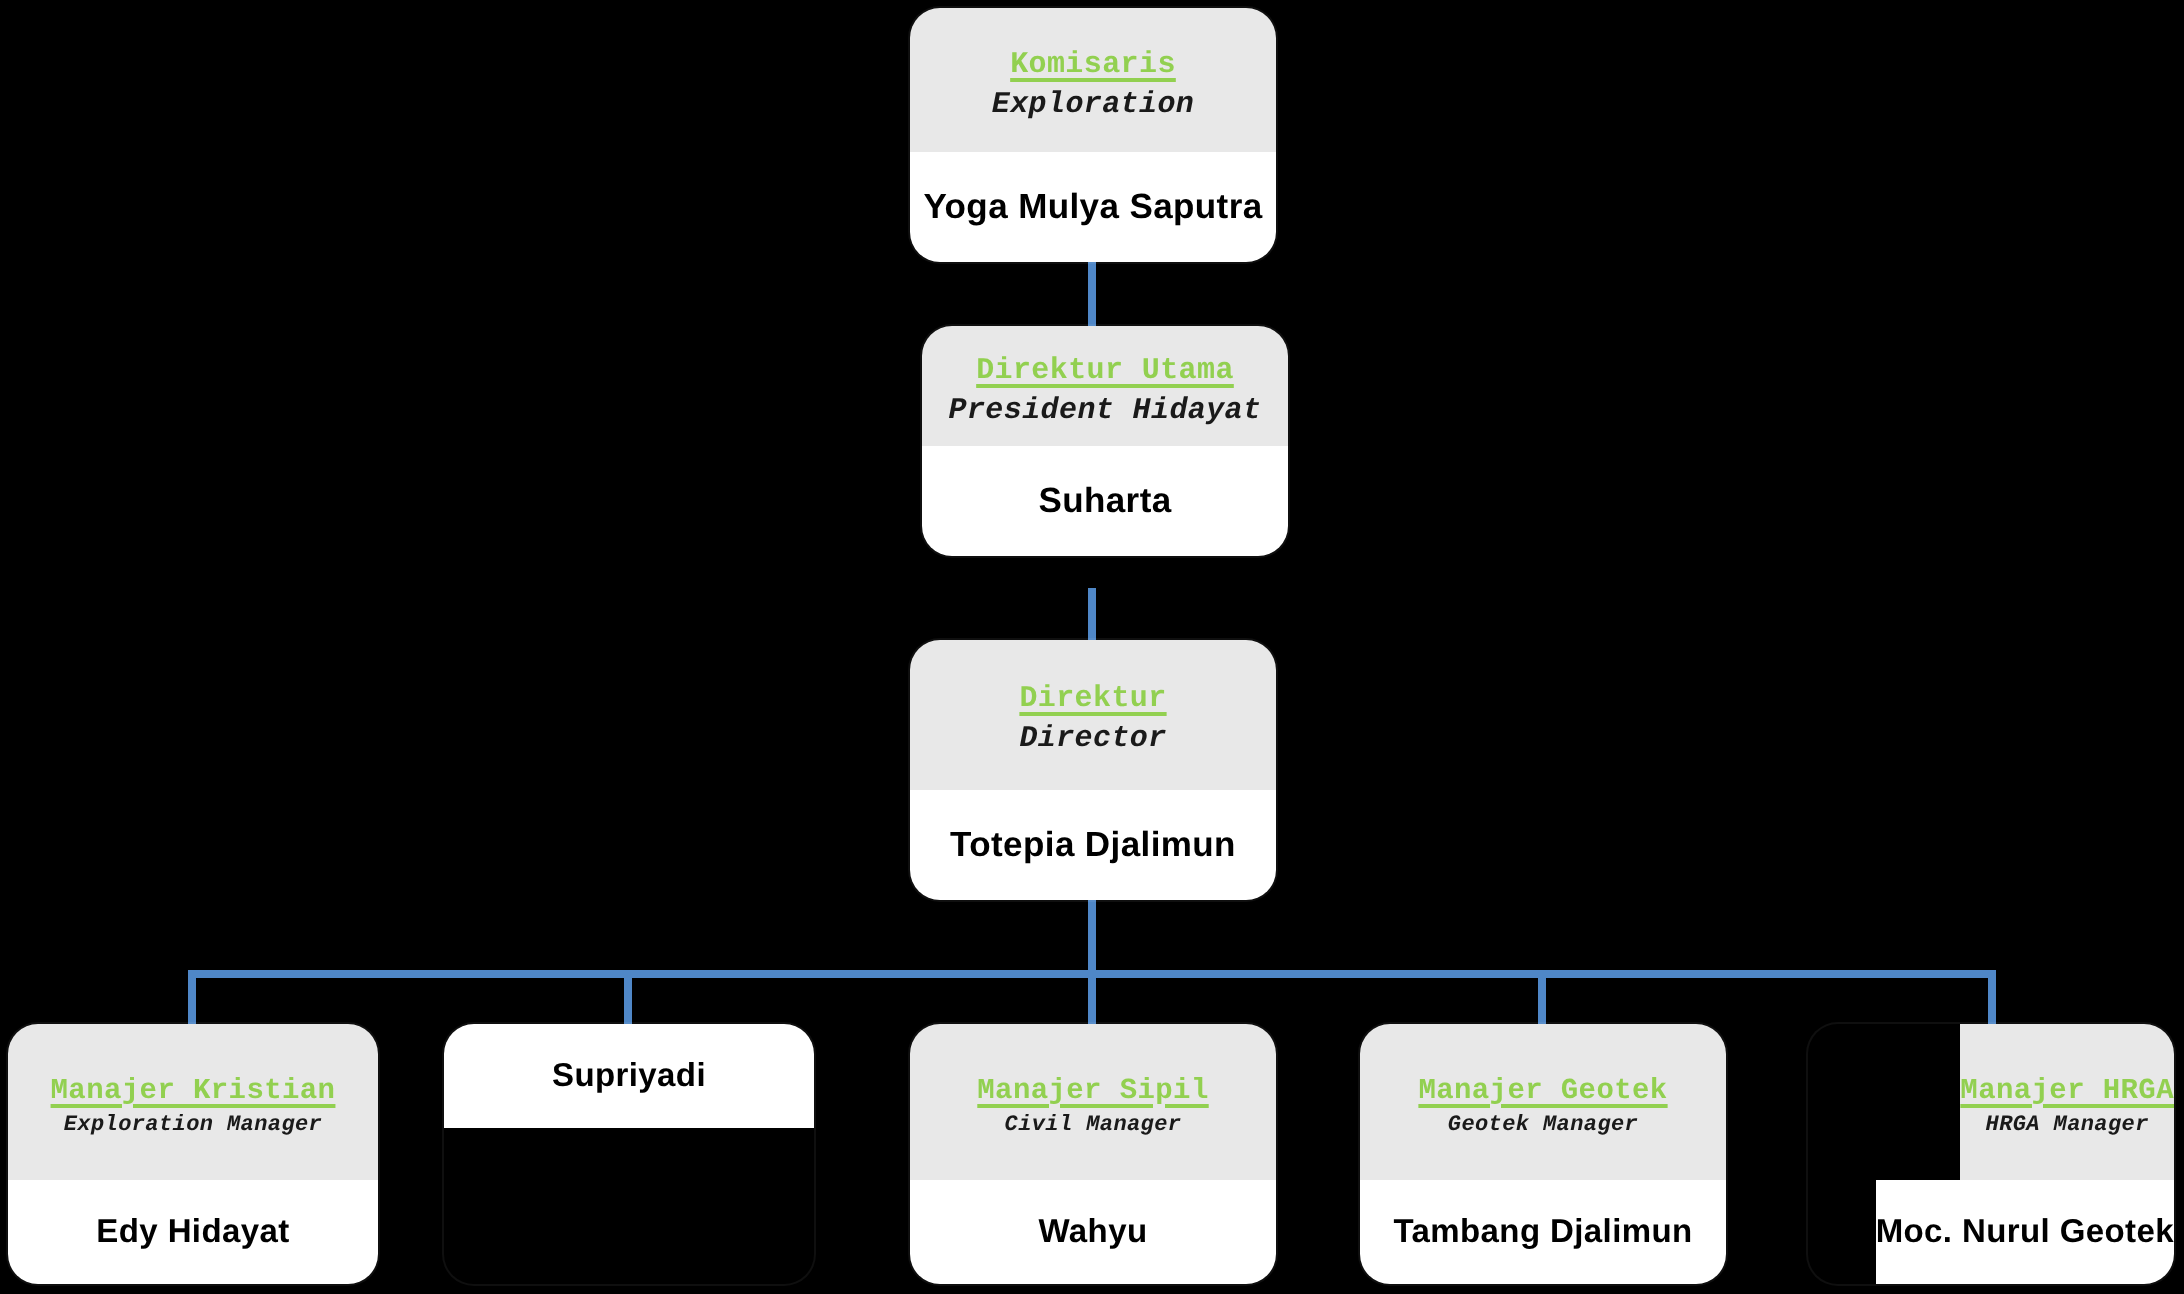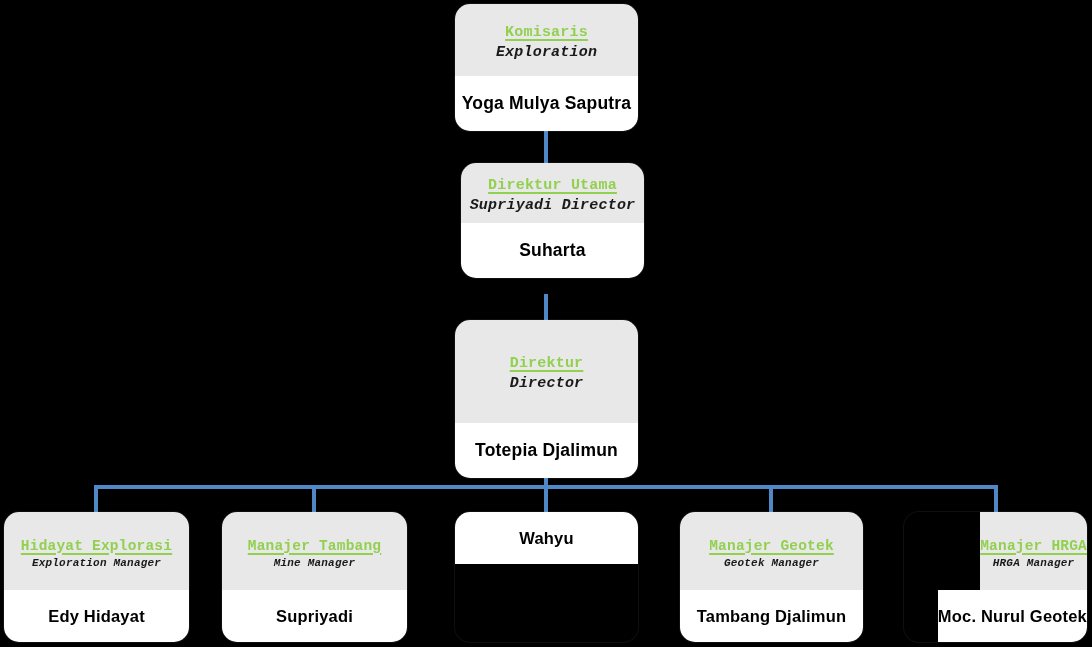--- a/index.html
+++ b/index.html
@@ -53,21 +53,21 @@
   .lg .node-name{font-size:17.5px;}
   .lg .node-body{height:55px;}
   .sm .node-title{font-size:14.5px;}
   .sm .node-subtitle{font-size:11px;}
   .sm .node-name{font-size:16.5px;}
   .sm .node-body{height:52px;}
 
   
   #node-komisaris      {left:455px;top:4px;  width:183px;height:127px;}
   #node-direktur-utama {left:429px;top:163px;width:183px;height:115px;margin-left:32px;}
-  #node-direktur       {left:455px;top:320px;width:183px;height:158px;}
+  #node-direktur       {left:455px;top:320px;width:183px;height:130px;}
   #node-manajer-explorasi{left:4px;  top:512px;width:185px;height:130px;}
   #node-manajer-tambang  {left:222px;top:512px;width:185px;height:130px;}
   #node-manajer-sipil    {left:455px;top:512px;width:183px;height:130px;}
   #node-manajer-geotek   {left:680px;top:512px;width:183px;height:130px;}
   #node-manajer-hrga     {left:904px;top:512px;width:183px;height:130px;align-items:flex-end;}
 
   
   .connector{position:absolute;background:#4F87C7;}
   .connector.v{width:4px;}
   .connector.h{height:4px;}
@@ -100,58 +100,58 @@
       <div class="node-subtitle">Exploration</div>
     </div>
     <div class="node-body">
       <div class="node-name">Yoga Mulya Saputra</div>
     </div>
   </div>
 
   <div class="node lg" id="node-direktur-utama">
     <div class="node-header">
       <div class="node-title">Direktur Utama</div>
-      <div class="node-subtitle">Supriyadi Director</div>
+      <div class="node-subtitle">President Hidayat</div>
     </div>
     <div class="node-body">
       <div class="node-name">Suharta</div>
     </div>
   </div>
 
   <div class="node lg" id="node-direktur">
     <div class="node-header">
       <div class="node-title">Direktur</div>
       <div class="node-subtitle">Director</div>
     </div>
     <div class="node-body">
       <div class="node-name">Totepia Djalimun</div>
     </div>
   </div>
 
   <div class="node sm" id="node-manajer-explorasi">
     <div class="node-header">
-      <div class="node-title">Hidayat Explorasi</div>
+      <div class="node-title">Manajer Kristian</div>
       <div class="node-subtitle">Exploration Manager</div>
     </div>
     <div class="node-body">
       <div class="node-name">Edy Hidayat</div>
     </div>
   </div>
 
   <div class="node sm" id="node-manajer-tambang">
-    <div class="node-header">
-      <div class="node-title">Manajer Tambang</div>
-      <div class="node-subtitle">Mine Manager</div>
-    </div>
     <div class="node-body">
       <div class="node-name">Supriyadi</div>
     </div>
   </div>
 
   <div class="node sm" id="node-manajer-sipil">
+    <div class="node-header">
+      <div class="node-title">Manajer Sipil</div>
+      <div class="node-subtitle">Civil Manager</div>
+    </div>
     <div class="node-body">
       <div class="node-name">Wahyu</div>
     </div>
   </div>
 
   <div class="node sm" id="node-manajer-geotek">
     <div class="node-header">
       <div class="node-title">Manajer Geotek</div>
       <div class="node-subtitle">Geotek Manager</div>
     </div>

